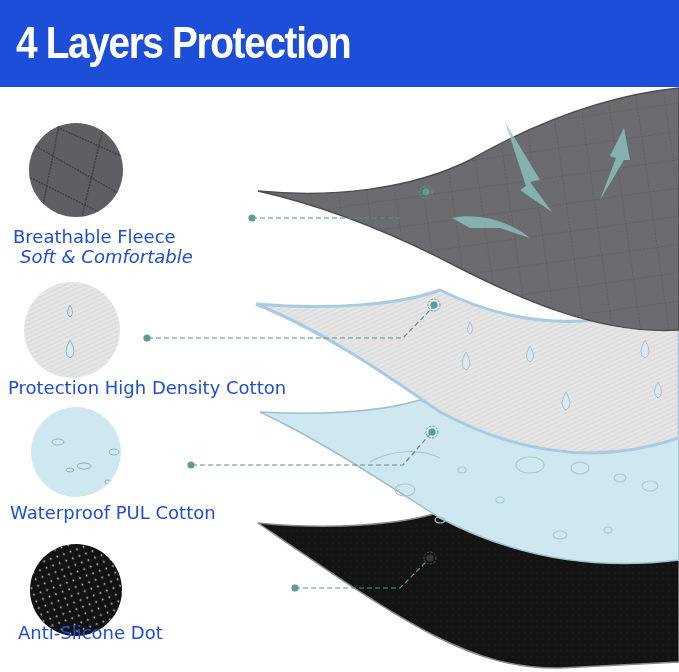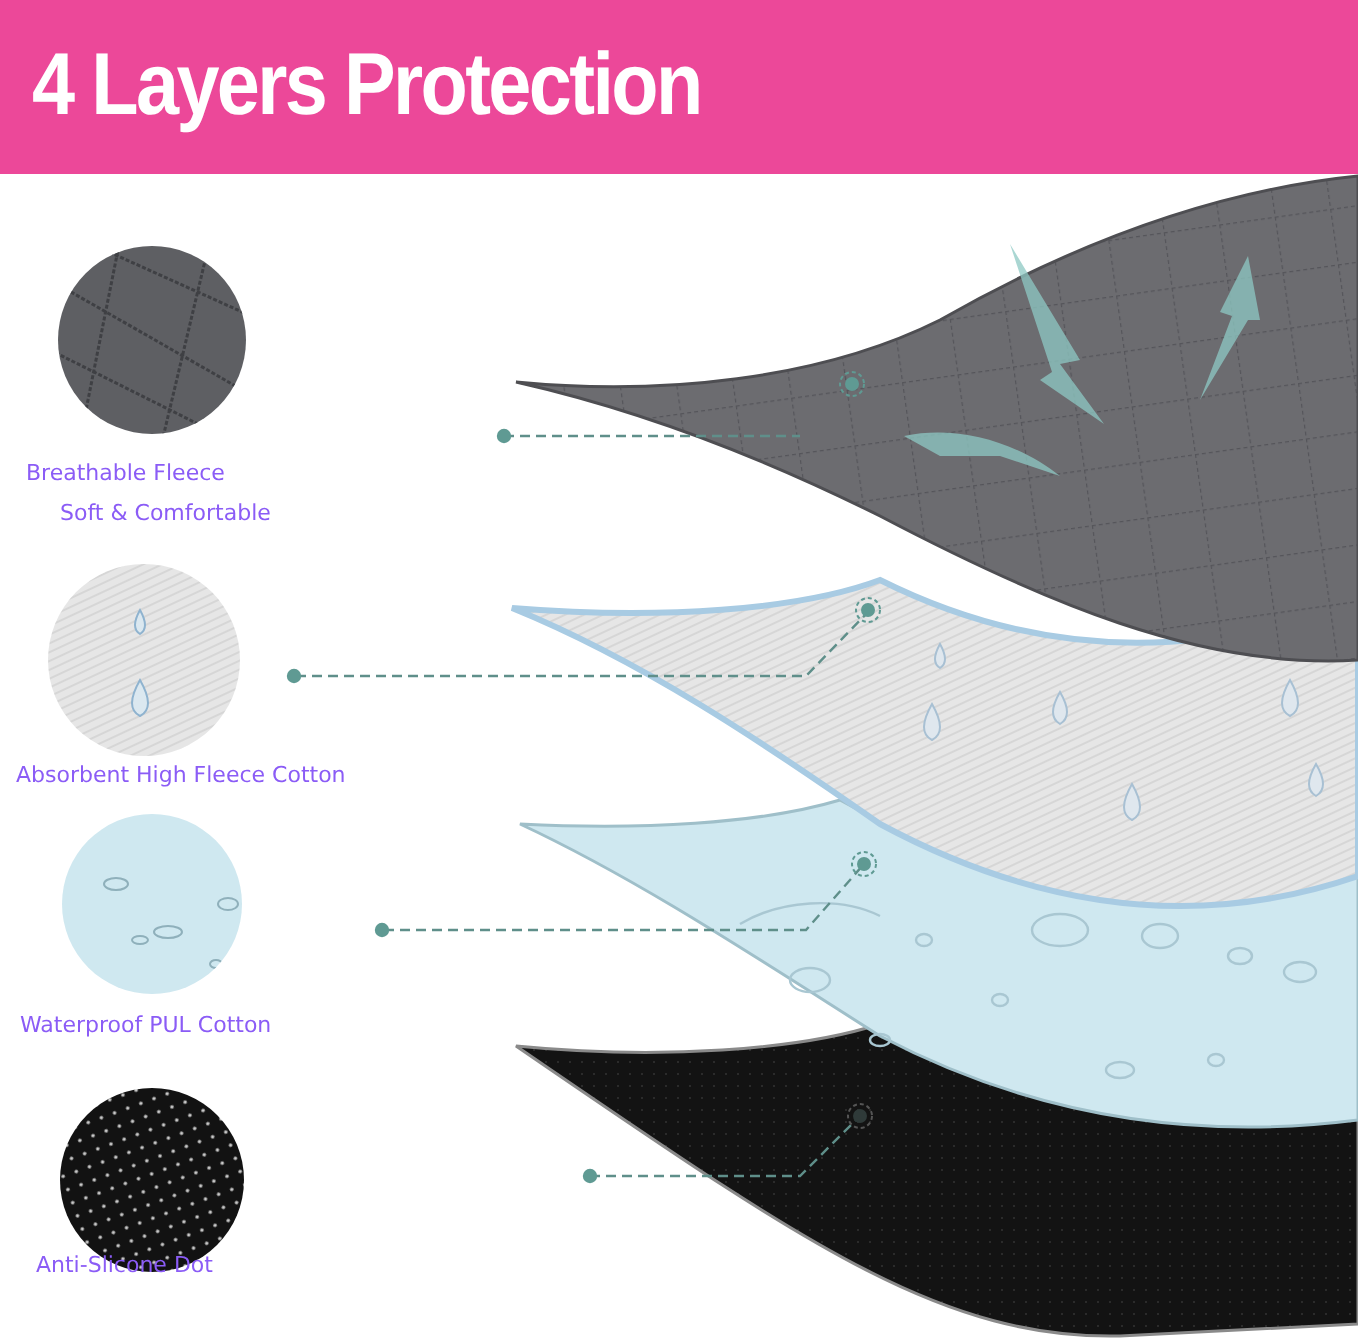--- a/index.html
+++ b/index.html
@@ -1,19 +1,19 @@
 <!DOCTYPE html>
 <html><head>
 <meta charset="utf-8">
 <style>
   html,body{margin:0;padding:0;background:#ffffff;}
   body{width:679px;height:672px;position:relative;overflow:hidden;font-family:"DejaVu Sans","Liberation Sans",sans-serif;}
-  .banner{position:absolute;left:0;top:0;width:679px;height:87px;background:#ec4899;}
+  .banner{position:absolute;left:0;top:0;width:679px;height:87px;background:#1d4ed8;}
   .banner-title{position:absolute;left:16px;top:15px;font-family:"Liberation Sans",sans-serif;font-weight:bold;font-size:44px;line-height:56px;color:#ffffff;letter-spacing:-1.5px;transform:scaleX(0.88);transform-origin:left center;}
-  .label{position:absolute;font-size:11px;line-height:20px;color:#8b5cf6;font-family:"DejaVu Sans",sans-serif;white-space:nowrap;}
+  .label{position:absolute;font-size:18px;line-height:20px;color:#1d4ed8;font-family:"DejaVu Sans",sans-serif;white-space:nowrap;}
   svg.art{position:absolute;left:0;top:0;}
 </style>
 </head>
 <body>
 
 <div class="banner">
   <div class="banner-title">4 Layers Protection</div>
 </div>
 
 <svg class="art" width="679" height="672" viewBox="0 0 679 672">
@@ -129,16 +129,16 @@
         <ellipse cx="70" cy="470" rx="4" ry="2"></ellipse>
       <ellipse cx="108" cy="482" rx="3" ry="2"></ellipse>
     </g>
   </g>
   <g clip-path="url(#c4)">
     <rect x="25" y="540" width="110" height="100" fill="url(#dotpat)"></rect>
   </g>
 </svg>
 
 <div class="label" style="left:13px;top:227px;">Breathable Fleece</div>
-<div class="label" style="left:30px;top:247px;">Soft &amp; Comfortable</div>
-<div class="label" style="left:8px;top:378px;">Absorbent High Fleece Cotton</div>
+<div class="label" style="left:20px;top:247px;font-style:italic;">Soft &amp; Comfortable</div>
+<div class="label" style="left:8px;top:378px;">Protection High Density Cotton</div>
 <div class="label" style="left:10px;top:503px;">Waterproof PUL Cotton</div>
 <div class="label" style="left:18px;top:623px;">Anti-Slicone Dot</div>
 
 </body></html>

